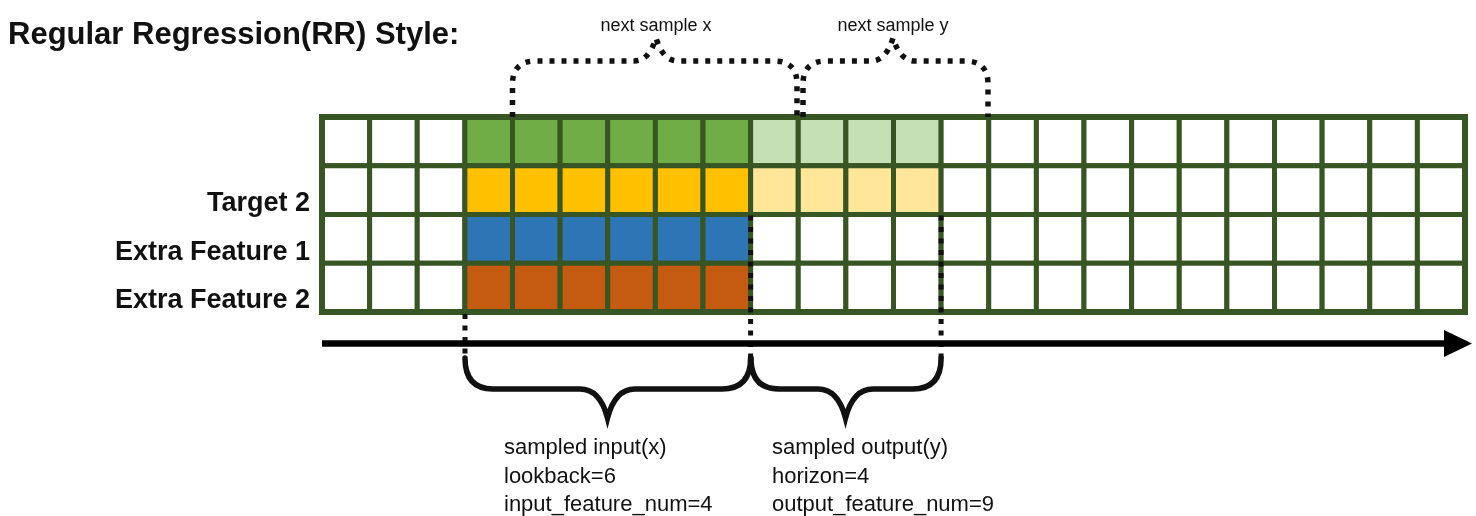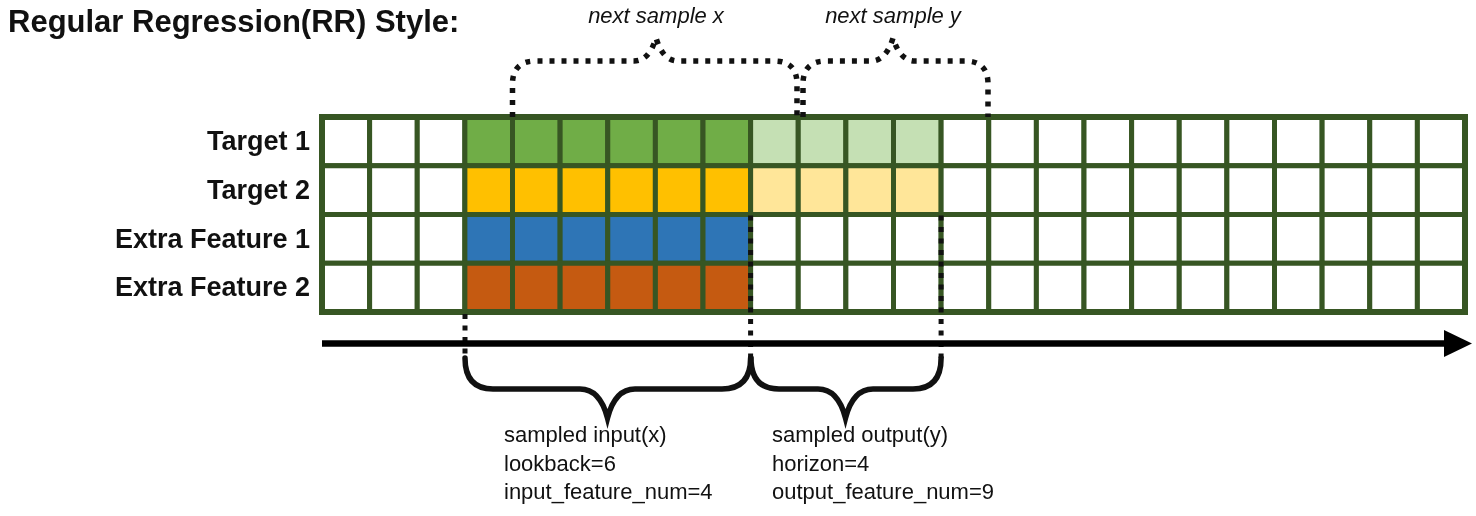--- a/index.html
+++ b/index.html
@@ -4,39 +4,39 @@
 <style>
   html,body{margin:0;padding:0;background:#ffffff;}
   #canvas{
     position:relative;
     width:1476px;height:516px;
     background:#ffffff;
     font-family:"Liberation Sans", sans-serif;
     color:#111;
     overflow:hidden;
   }
-  .abs{position:absolute;}
+  .abs{position:absolute;margin-top:12px;}
   #page-title{
     left:8px;top:4px;
     font-size:31px;font-weight:bold;letter-spacing:0px;
     white-space:nowrap;
   }
   .row-label{
     left:0;width:310px;text-align:right;
     font-size:27px;font-weight:bold;
     height:48.75px;line-height:48.75px;
     white-space:nowrap;
   }
   #row-label-0{top:117px;}
   #row-label-1{top:165.75px;}
   #row-label-2{top:214.5px;}
   #row-label-3{top:263.25px;}
   .next-sample-label{
     top:3px;
-    font-size:22px;font-style:italic;font-weight:500;
+    font-size:18px;font-weight:500;
     transform:translateX(-50%);
     white-space:nowrap;
   }
   #next-sample-x-label{left:656px;}
   #next-sample-y-label{left:893px;text-align:center;}
   #time-label{
     left:150px;top:326px;width:157px;text-align:right;
     font-size:30px;font-weight:bold;
   }
   .sample-note{
@@ -52,21 +52,20 @@
 </head>
 <body>
 
 <div id="canvas">
 
   <div class="abs" id="page-title">Regular Regression(RR) Style:</div>
 
   <div class="abs next-sample-label" id="next-sample-x-label">next sample x</div>
   <div class="abs next-sample-label" id="next-sample-y-label">next sample y</div>
 
-  <div class="abs row-label" id="row-label-0">Target 1</div>
   <div class="abs row-label" id="row-label-1">Target 2</div>
   <div class="abs row-label" id="row-label-2">Extra Feature 1</div>
   <div class="abs row-label" id="row-label-3">Extra Feature 2</div>
 
 
   <div class="abs sample-note" id="input-note">
     <div>sampled input(x)</div>
     <div>lookback=6</div>
     <div>input_feature_num=4</div>
   </div>

